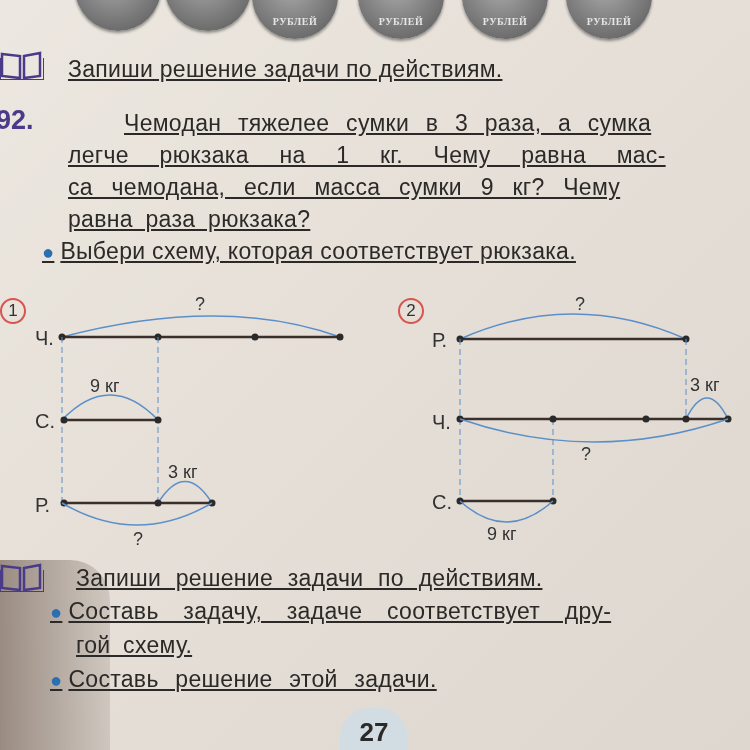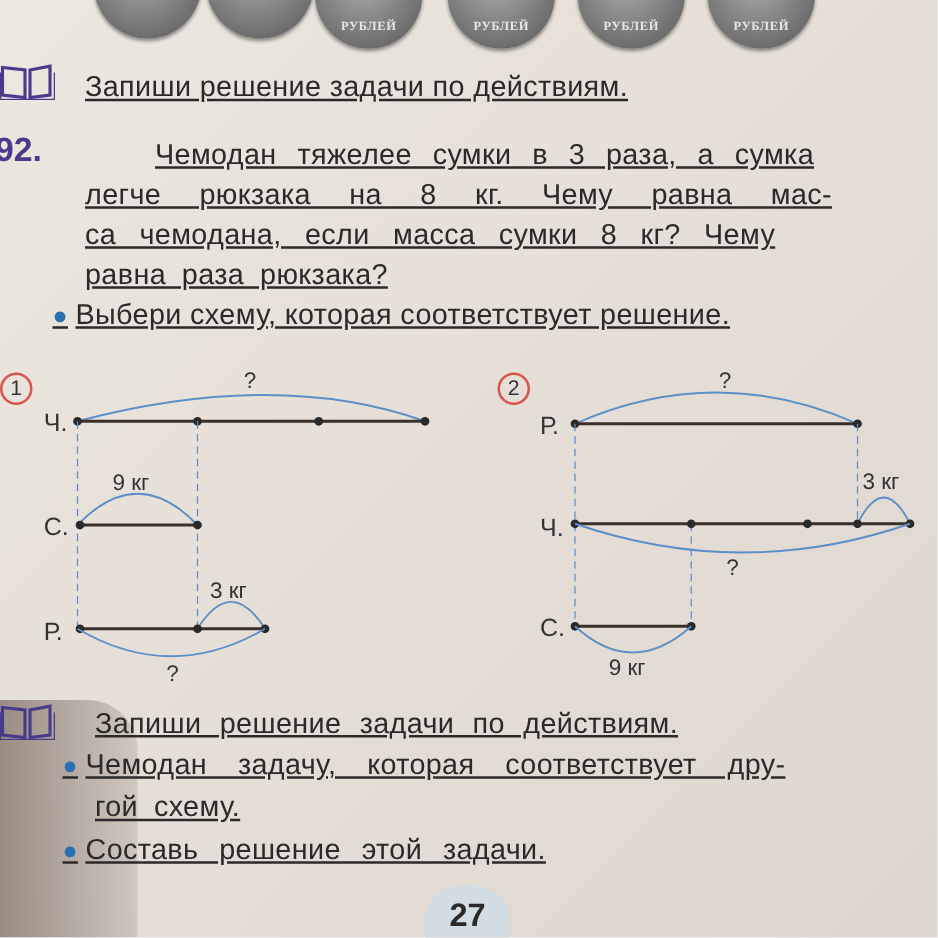--- a/index.html
+++ b/index.html
@@ -61,25 +61,25 @@
 </div>
 
 <svg class="book-icon" style="left:0;top:50px;" viewBox="0 0 44 30">
   <path d="M2 4 L20 6 L20 28 L2 26 Z M24 6 L40 3 L40 26 L24 28 Z" fill="none" stroke="#4a3a8a" stroke-width="2.5"></path>
   <path d="M0 8 L0 30 L44 30 L44 8" fill="none" stroke="#4a3a8a" stroke-width="2"></path>
 </svg>
 <div class="line" style="left:68px;top:56px;">Запиши решение задачи по действиям.</div>
 
 <div class="num" style="left:-4px;top:105px;">92.</div>
 <div class="line" style="left:84px;top:110px;word-spacing:10px;margin-left:40px;">Чемодан тяжелее сумки в 3 раза, а сумка</div>
-<div class="line" style="left:68px;top:142px;word-spacing:24px;">легче рюкзака на 8 кг. Чему равна мас-</div>
-<div class="line" style="left:68px;top:174px;word-spacing:12px;">са чемодана, если масса сумки 8 кг? Чему</div>
+<div class="line" style="left:68px;top:142px;word-spacing:24px;">легче рюкзака на 1 кг. Чему равна мас-</div>
+<div class="line" style="left:68px;top:174px;word-spacing:12px;">са чемодана, если масса сумки 9 кг? Чему</div>
 <div class="line" style="left:68px;top:206px;word-spacing:6px;">равна раза рюкзака?</div>
 <div class="line" style="left:42px;top:238px;">
-  <span class="bullet">●</span><span>Выбери схему, которая соответствует решение.</span>
+  <span class="bullet">●</span><span>Выбери схему, которая соответствует рюкзака.</span>
 </div>
 
 <div class="circ" style="left:0;top:298px;">1</div>
 <svg style="position:absolute;left:0;top:285px;" width="380" height="270">
   <text x="35" y="60" font-size="20" fill="#333">Ч.</text>
   <text x="35" y="143" font-size="20" fill="#333">С.</text>
   <text x="35" y="227" font-size="20" fill="#333">Р.</text>
   <text x="195" y="25" font-size="18" fill="#333">?</text>
   <path d="M62 52 Q222 10 340 52" fill="none" stroke="#5b8fc9" stroke-width="1.5"></path>
   <line x1="62" y1="52" x2="340" y2="52" stroke="#3a2f2a" stroke-width="2.5"></line>
@@ -133,20 +133,20 @@
   <path d="M80 216 Q126 258 173 216" fill="none" stroke="#5b8fc9" stroke-width="1.5"></path>
   <text x="107" y="255" font-size="18" fill="#333">9 кг</text>
 </svg>
 
 <svg class="book-icon" style="left:0;top:562px;" viewBox="0 0 44 30">
   <path d="M2 4 L20 6 L20 28 L2 26 Z M24 6 L40 3 L40 26 L24 28 Z" fill="none" stroke="#4a3a8a" stroke-width="2.5"></path>
   <path d="M0 8 L0 30 L44 30 L44 8" fill="none" stroke="#4a3a8a" stroke-width="2"></path>
 </svg>
 <div class="line" style="left:76px;top:565px;word-spacing:8px;">Запиши решение задачи по действиям.</div>
 <div class="line" style="left:50px;top:598px;word-spacing:18px;">
-  <span class="bullet">●</span><span>Чемодан задачу, которая соответствует дру-</span>
+  <span class="bullet">●</span><span>Составь задачу, задаче соответствует дру-</span>
 </div>
 <div class="line" style="left:76px;top:632px;word-spacing:6px;">гой схему.</div>
 <div class="line" style="left:50px;top:666px;word-spacing:10px;">
   <span class="bullet">●</span><span>Составь решение этой задачи.</span>
 </div>
 
 <div class="page-num">27</div>
 
 </body></html>

